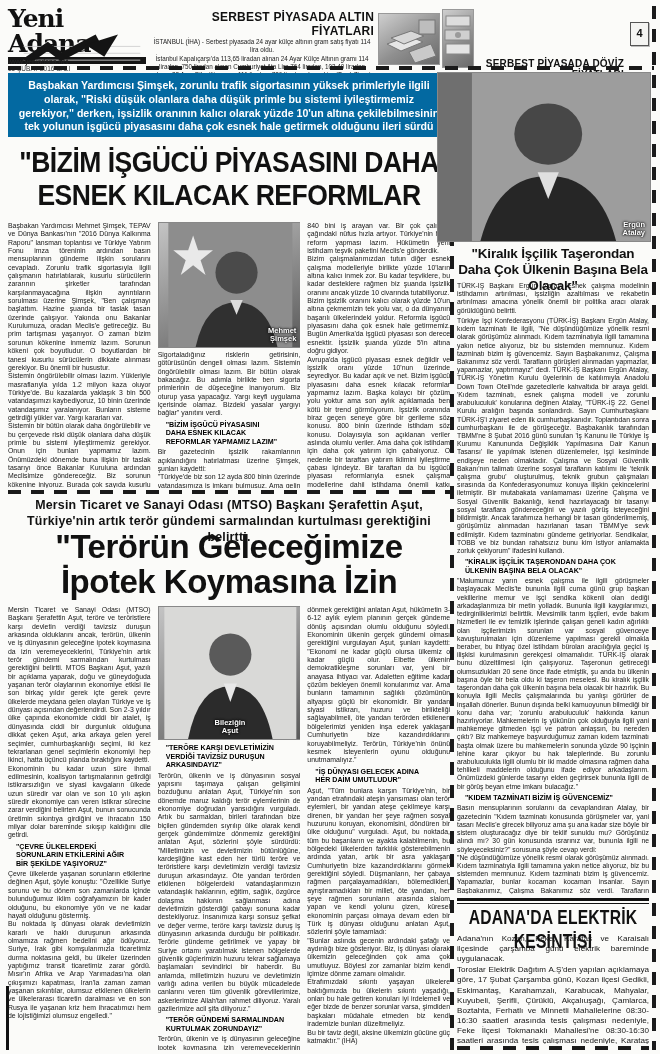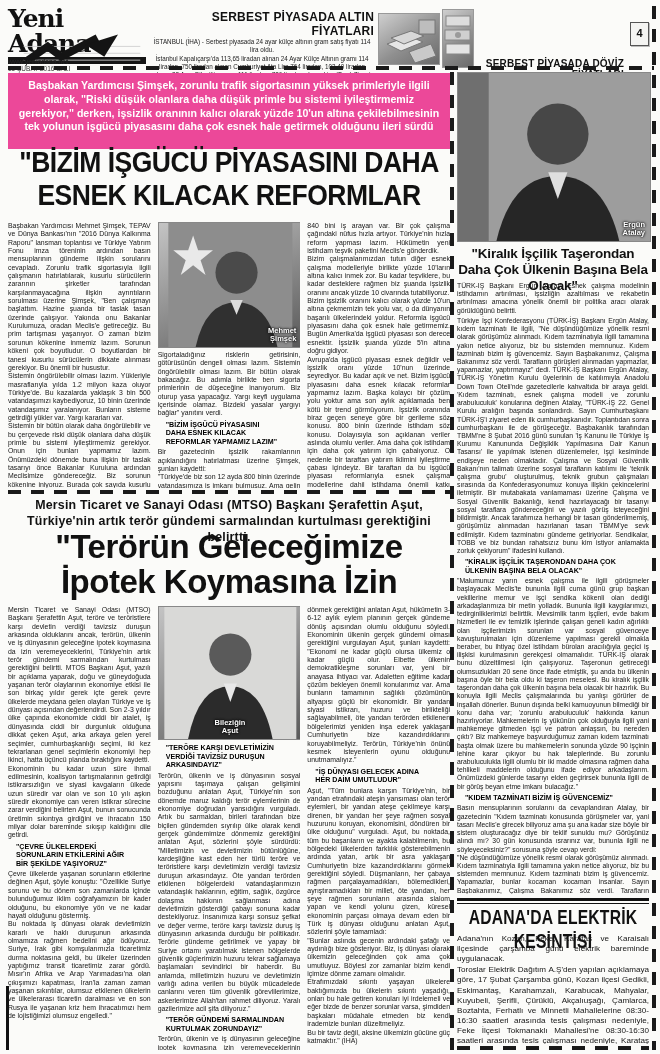--- a/index.html
+++ b/index.html
@@ -14,22 +14,22 @@
   .masthead-bar{height:7px;background:#151515;margin:1px 0 1px 0;}
   .masthead-date{font-size:6.5px;color:#333;}
   .masthead-site{font-size:6.5px;color:#222;font-weight:bold;}
   .pricebox-title{font-weight:bold;font-size:12px;text-align:right;letter-spacing:.2px;}
   .pricebox-title.small{font-size:10px;}
   .pricebox-body{font-size:6.3px;line-height:1.32;text-align:center;color:#222;white-space:pre-line;}
   .imgbox{background:linear-gradient(145deg,#cfcfcf,#8f8f8f 55%,#6a6a6a);border:1px solid #999;}
   .pagenum{width:17px;height:22px;border:1px solid #555;background:#f4f4f2;font-weight:bold;font-size:11px;
            text-align:center;line-height:20px;box-shadow:1px 1px 0 #bbb;}
   
-  .kicker{background:#ec4899;color:#fff;font-weight:bold;font-size:10.6px;line-height:1.3;
-          text-align:center;padding:6px 10px;box-sizing:border-box;height:76px;}
+  .kicker{background:#0369a1;color:#fff;font-weight:bold;font-size:10.6px;line-height:1.3;
+          text-align:center;padding:6px 10px;box-sizing:border-box;height:64px;}
   
   .headline1{font-weight:900;font-size:26px;line-height:1.14;text-align:center;letter-spacing:-.5px;
              transform:scale(1.02,1.12);transform-origin:center top;}
   .headline2{font-weight:900;font-size:33px;line-height:1.05;text-align:center;letter-spacing:-.5px;}
   .intro-bold{font-weight:bold;font-size:12.4px;line-height:1.3;text-align:center;letter-spacing:.2px;}
   .rhead{font-weight:800;font-size:13.5px;line-height:1.18;text-align:center;letter-spacing:-.2px;}
   .ehead{font-weight:900;font-size:16px;text-align:center;letter-spacing:.2px;
          transform:scale(0.98,1.3);transform-origin:center top;}
   
   .cols{display:flex;gap:7px;}
@@ -174,21 +174,21 @@
       <div class="body-txt">Aşut, "Tüm bunlara karşın Türkiye'nin, bir yandan etrafındaki ateşin yansıması olan terör eylemleri, bir yandan ateşe çekilmeye karşı direnen, bir yandan her şeye rağmen sosyal huzurunu koruyan, ekonomisini, döndüren bir ülke olduğunu" vurguladı. Aşut, bu noktada, tüm bu başarıların ve ayakta kalabilmenin, bu bölgedeki ülkelerden farklılık gösterebilmenin ardında yatan, artık bir asra yaklaşan Cumhuriyetin bize kazandırdıklarını görmek gerektiğini söyledi. Düşmanların, her çabaya rağmen parçalayamadıkları, bölemedikleri, ayrıştıramadıkları bir millet, öte yandan, her şeye rağmen sorunların arasında slalom yapan ve kendi yolunu çizen, küresel ekonominin parçası olmaya devam eden bir Türk iş dünyası olduğunu anlatan Aşut, sözlerini şöyle tamamladı:
 "Bunlar aslında gecenin ardındaki şafağı ve aydınlığı bize gösteriyor. Biz, iş dünyası olarak ülkemizin geleceğinden çok ama çok umutluyuz. Böylesi zor zamanlar bizim kendi içimize dönme zamanı olmalıdır.
 Etrafımızdaki sıkıntı yaşayan ülkelere baktığımızda bu ülkelerin sıkıntı yaşadığı, onları bu hale getiren konuları iyi irdelemeli ve eğer bizde de benzer sorunlar varsa, şimdiden başkaları müdahale etmeden biz kendi irademizle bunları düzeltmeliyiz.
 Bu bir taviz değil, aksine ülkemizin gücüne güç katmaktır."  (İHA)</div>
     </div>
   </div>
 
   <div class="vdash abs" style="left:450px;top:72px;height:978px;"></div>
   <div class="vdash abs" style="left:652px;top:6px;height:1044px;"></div>
 
-  <div class="photo abs" style="left:457px;top:72px;width:192px;height:168px;">
+  <div class="photo abs" style="left:437px;top:72px;width:192px;height:168px;padding-left:20px;">
     <svg viewBox="0 0 100 88" preserveAspectRatio="none">
       <rect width="100" height="88" fill="#9d9d9d"></rect>
       <rect x="0" y="0" width="16" height="88" fill="#6f6f6f"></rect>
       <circle cx="52" cy="32" r="16" fill="#474747"></circle>
       <path d="M20 88 Q28 54 52 54 Q76 54 84 88 Z" fill="#262626"></path>
       <path d="M47 52 L52 66 L57 52" fill="#dfdfdf"></path>
     </svg>
     <div class="photo-caption">Ergün
 Atalay</div>
   </div>

